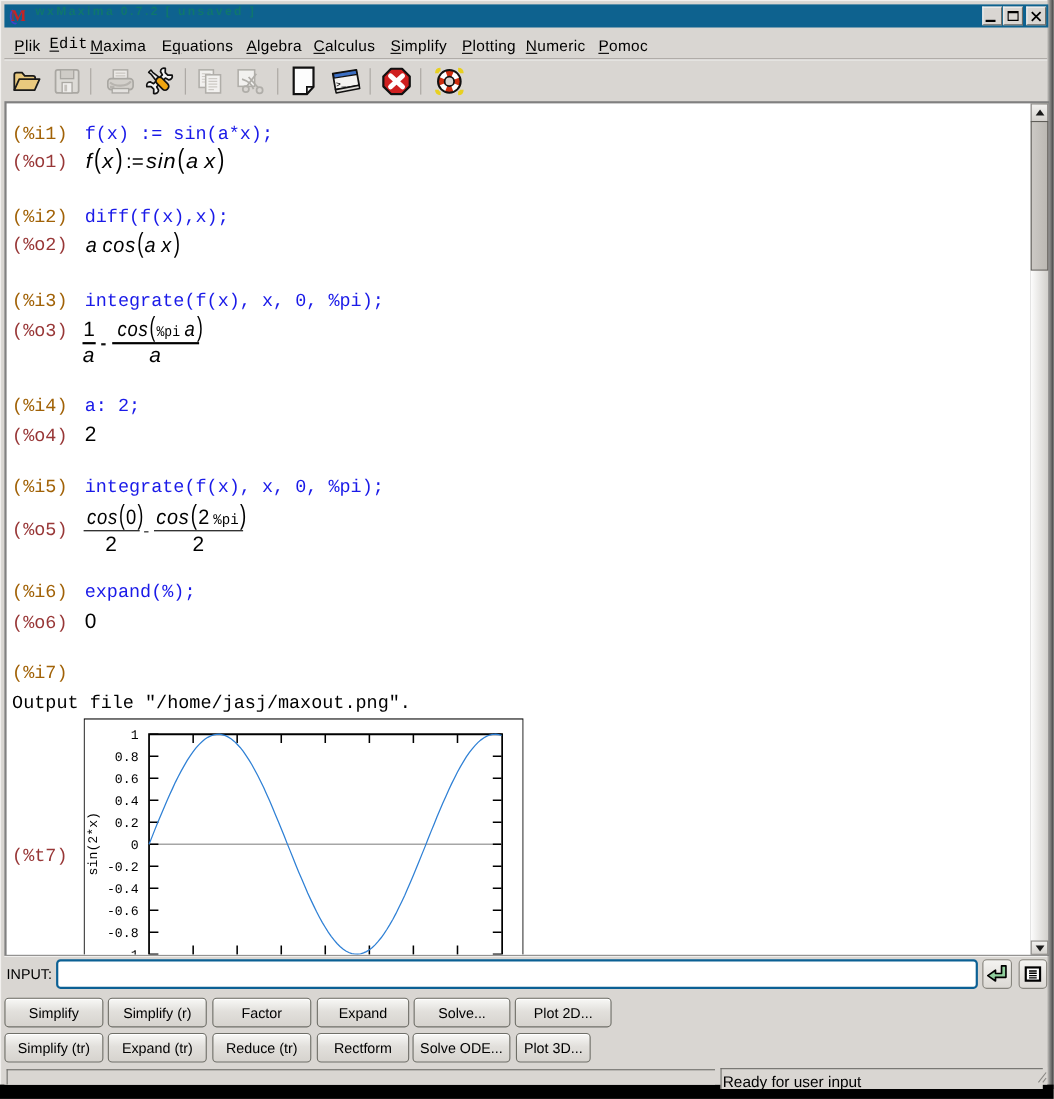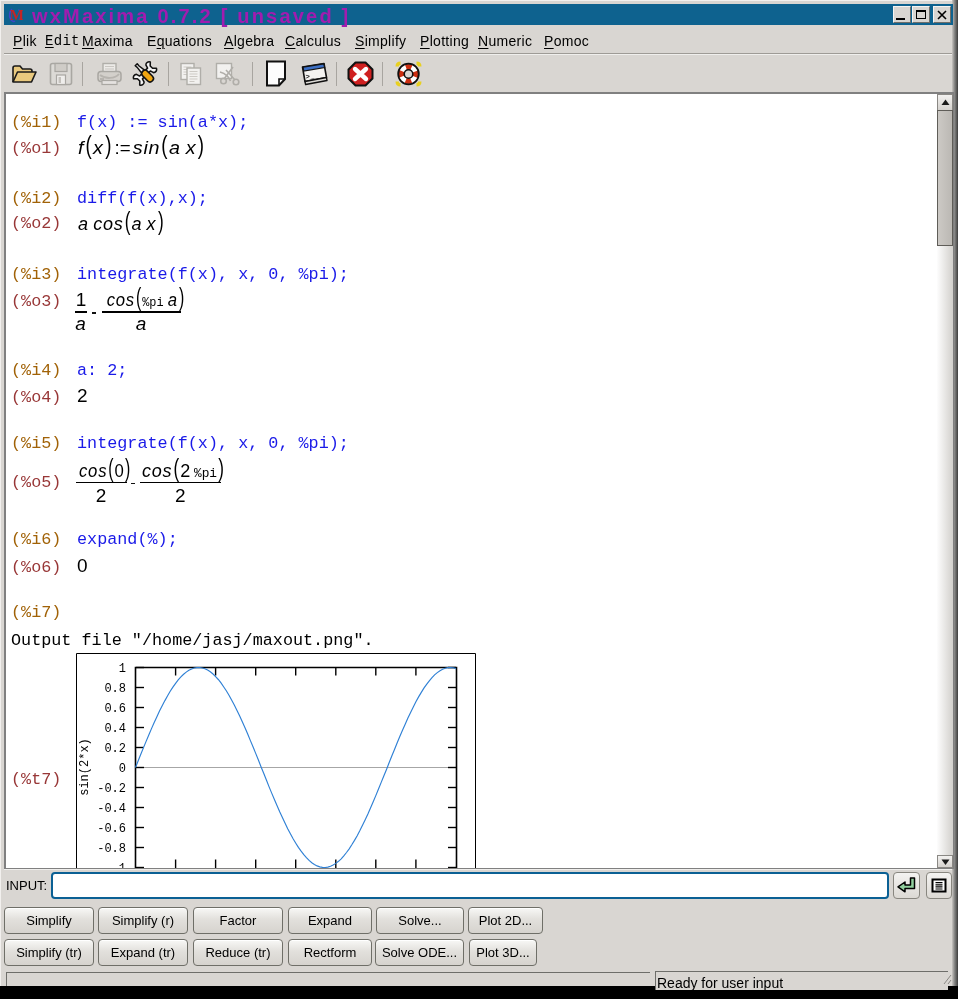--- a/index.html
+++ b/index.html
@@ -25,21 +25,21 @@
 <div class="a" style="left:0;top:0;width:1px;height:990px;background:#f2f0ee;"></div>
 <div class="a" style="left:952px;top:0;width:6px;height:990px;background:linear-gradient(90deg,#c9c6c2,#8a8a88 40%,#3c3c3c);"></div>
 <div class="a" style="left:0;top:986px;width:958px;height:13px;background:#000;"></div>
 
 <div class="a" style="left:4px;top:4px;width:949px;height:21px;background:#0e628f;"></div>
 <svg class="a" style="left:8px;top:7px;" width="15" height="16" viewBox="0 0 15 16">
   <path d="M4 2 C1.5 4 0.8 9 2.5 12 C3.5 14 5.5 15 7 14" stroke="#4343c8" stroke-width="1.5" fill="none"></path>
   <path d="M10.5 2.5 C13 4.5 13.5 9 12 12" stroke="#4343c8" stroke-width="1.3" fill="none"></path>
   <text x="1.8" y="12.5" font-family="Liberation Serif" font-size="15" font-weight="bold" fill="#c42525">M</text>
 </svg>
-<div class="a" style="left:32px;top:4.5px;font-size:20px;font-weight:bold;color:#a21caf;letter-spacing:2.2px;">wxMaxima 0.7.2 [ unsaved ]</div>
+<div class="a" style="left:32px;top:4.5px;font-size:11px;font-weight:bold;color:#0f766e;letter-spacing:2.2px;">wxMaxima 0.7.2 [ unsaved ]</div>
 
 <div class="a" style="left:893px;top:6px;width:18px;height:17px;background:#d9d6d2;border:1px solid;border-color:#f5f4f2 #6e6e6a #6e6e6a #f5f4f2;"></div>
 <div class="a" style="left:896px;top:18px;width:9px;height:2px;background:#000;"></div>
 <div class="a" style="left:912px;top:6px;width:18px;height:17px;background:#d9d6d2;border:1px solid;border-color:#f5f4f2 #6e6e6a #6e6e6a #f5f4f2;"></div>
 <div class="a" style="left:916px;top:10px;width:10px;height:9px;border:1px solid #000;border-top-width:2px;"></div>
 <div class="a" style="left:933px;top:6px;width:18px;height:17px;background:#d9d6d2;border:1px solid;border-color:#f5f4f2 #6e6e6a #6e6e6a #f5f4f2;"></div>
 <svg class="a" style="left:936px;top:9px;" width="12" height="12">
     <path d="M2 2 L10 10 M10 2 L2 10" stroke="#000" stroke-width="1.6"></path>
   </svg>
 
@@ -279,21 +279,21 @@
 <svg class="a" style="left:931px;top:878px;" width="17" height="16">
     <rect x="1.5" y="1.5" width="13" height="12" fill="#fff" stroke="#000" stroke-width="2"></rect>
     <path d="M4.5 4.7 h7 M4.5 6.8 h7 M4.5 8.9 h7 M4.5 11 h7" stroke="#000" stroke-width="1.2"></path>
   </svg>
 
 <div class="btn" style="left:4px;top:907px;width:90px;">Simplify</div>
 <div class="btn" style="left:98px;top:907px;width:90px;">Simplify (r)</div>
 <div class="btn" style="left:193px;top:907px;width:90px;">Factor</div>
 <div class="btn" style="left:288px;top:907px;width:84px;text-align:center;">Expand</div>
 <div class="btn" style="left:376px;top:907px;width:88px;">Solve...</div>
-<div class="btn" style="left:468px;top:907px;width:75px;">Plot 2D...</div>
+<div class="btn" style="left:468px;top:907px;width:88px;">Plot 2D...</div>
 <div class="btn" style="left:4px;top:939px;width:90px;">Simplify (tr)</div>
 <div class="btn" style="left:98px;top:939px;width:90px;">Expand (tr)</div>
 <div class="btn" style="left:193px;top:939px;width:90px;">Reduce (tr)</div>
 <div class="btn" style="left:288px;top:939px;width:84px;">Rectform</div>
 <div class="btn" style="left:375px;top:939px;width:89px;">Solve ODE...</div>
 <div class="btn" style="left:469px;top:939px;width:68px;">Plot 3D...</div>
 
 <div class="a" style="left:4px;top:970px;width:948px;height:16px;background:#d9d6d2;"></div>
 <div class="a" style="left:6px;top:972px;width:644px;height:14px;border-top:1px solid #6e6e6a;border-left:1px solid #6e6e6a;background:#d9d6d2;"></div>
 <div class="a" style="left:655px;top:971px;width:293px;height:19px;border-top:1px solid #6e6e6a;border-left:1px solid #6e6e6a;background:#d9d6d2;z-index:5;"></div>

